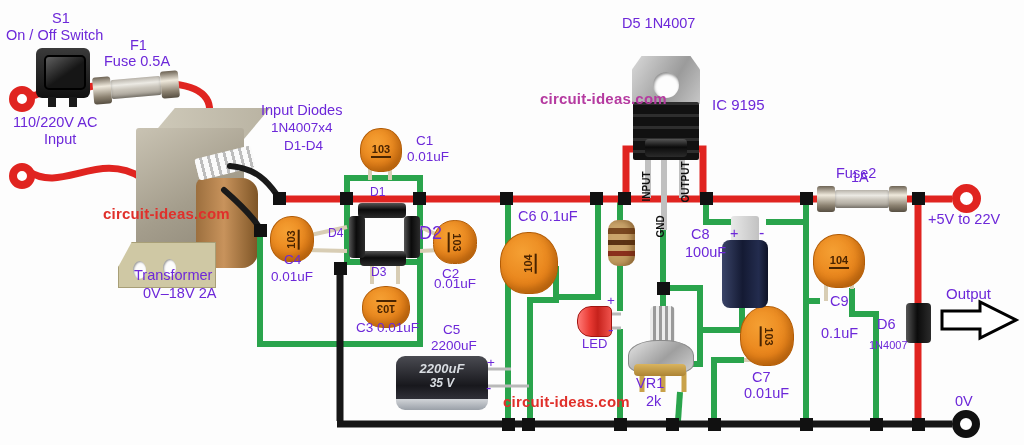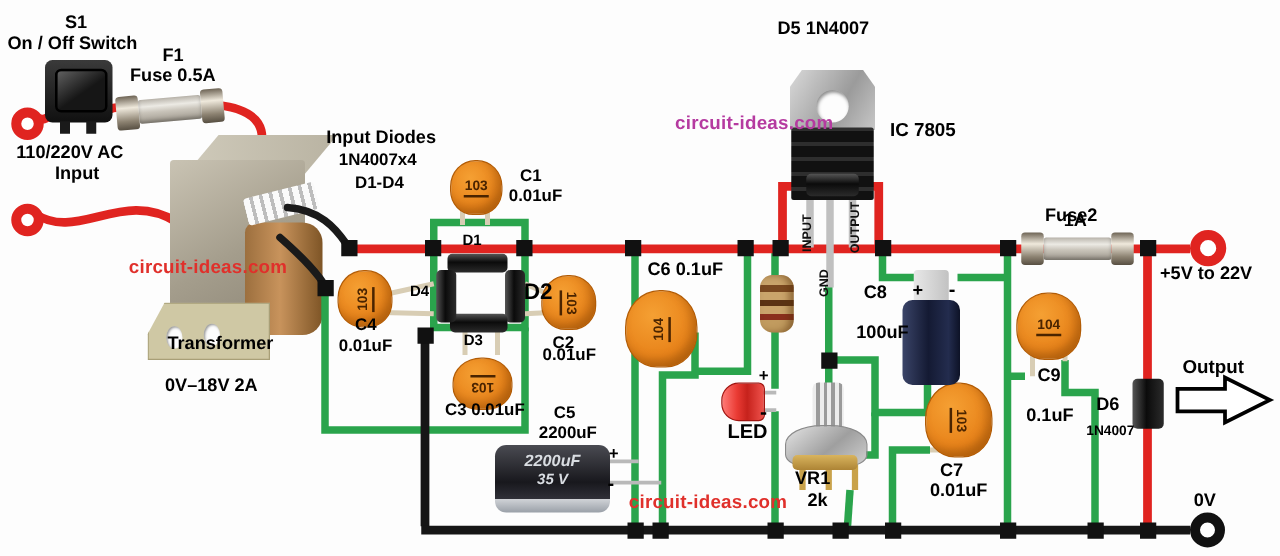--- a/index.html
+++ b/index.html
@@ -3,21 +3,21 @@
 <meta charset="utf-8">
 <style>
   html,body{margin:0;padding:0;background:#fff;}
   #stage{position:relative;width:1024px;height:445px;background:#fdfdfd;overflow:hidden;
          font-family:"Liberation Sans",sans-serif;}
   #stage svg{position:absolute;left:0;top:0;}
   #wires-under{z-index:1;}
   .tr-part{position:absolute;z-index:2;}
   #wires-main{z-index:3;}
   .comp{position:absolute;z-index:4;}
-  .lbl{position:absolute;z-index:5;font-weight:bold;font-size:13.5px;color:#000000;
+  .lbl{position:absolute;z-index:5;font-weight:normal;font-size:13.5px;color:#6d28d9;
        white-space:nowrap;line-height:1.1;}
   .big{font-size:14.5px;}
   .wm{position:absolute;z-index:5;font-weight:bold;font-size:15px;letter-spacing:.2px;white-space:nowrap;}
   .vlbl{position:absolute;z-index:5;font-weight:bold;font-size:10px;color:#111;white-space:nowrap;
         transform:rotate(-90deg);transform-origin:center;}
   
   .cap{position:absolute;z-index:4;display:flex;align-items:center;justify-content:center;
        background:radial-gradient(circle at 38% 32%,#f5a033,#e8831a 62%,#c86a0c);
        border:1px solid #b25c06;border-radius:48% 48% 44% 44%;
        box-shadow:inset -4px -5px 8px rgba(110,55,0,.35);}
@@ -273,21 +273,21 @@
   <div class="lbl big" style="left:130px;top:38px;">F1</div>
   <div class="lbl big" style="left:104px;top:54px;">Fuse 0.5A</div>
   <div class="lbl big" style="left:13px;top:115px;">110/220V AC</div>
   <div class="lbl big" style="left:44px;top:132px;">Input</div>
 
   <div class="wm" style="left:103px;top:205px;color:#e0302b;">circuit-ideas.com</div>
   <div class="wm" style="left:540px;top:90px;color:#b53aa0;">circuit-ideas.com</div>
   <div class="wm" style="left:503px;top:393px;color:#e0302b;">circuit-ideas.com</div>
 
   <div class="lbl big" style="left:134px;top:268px;">Transformer</div>
-  <div class="lbl big" style="left:132px;top:286px;margin-top:16px;">0V–18V 2A</div>
+  <div class="lbl big" style="left:143px;top:286px;">0V–18V 2A</div>
 
   <div class="lbl big" style="left:261px;top:103px;">Input Diodes</div>
   <div class="lbl" style="left:271px;top:121px;">1N4007x4</div>
   <div class="lbl" style="left:284px;top:139px;">D1-D4</div>
   <div class="lbl" style="left:370px;top:186px;font-size:12px;">D1</div>
   <div class="lbl" style="left:419px;top:224px;font-size:18px;">D2</div>
   <div class="lbl" style="left:371px;top:266px;font-size:12px;">D3</div>
   <div class="lbl" style="left:328px;top:227px;font-size:12px;">D4</div>
 
   <div class="lbl" style="left:416px;top:134px;">C1</div>
@@ -298,35 +298,35 @@
   <div class="lbl" style="left:284px;top:253px;">C4</div>
   <div class="lbl" style="left:271px;top:270px;">0.01uF</div>
   <div class="lbl" style="left:443px;top:323px;">C5</div>
   <div class="lbl" style="left:431px;top:339px;">2200uF</div>
   <div class="lbl" style="left:487px;top:356px;">+</div>
   <div class="lbl" style="left:486px;top:379px;font-size:16px;">-</div>
   <div class="lbl big" style="left:518px;top:209px;">C6 0.1uF</div>
   <div class="lbl big" style="left:752px;top:370px;">C7</div>
   <div class="lbl big" style="left:744px;top:386px;">0.01uF</div>
   <div class="lbl big" style="left:691px;top:227px;">C8</div>
-  <div class="lbl big" style="left:685px;top:259px;">100uF</div>
+  <div class="lbl big" style="left:685px;top:245px;">100uF</div>
   <div class="lbl big" style="left:730px;top:226px;">+</div>
   <div class="lbl" style="left:759px;top:224px;font-size:16px;">-</div>
   <div class="lbl big" style="left:830px;top:294px;">C9</div>
   <div class="lbl big" style="left:821px;top:326px;">0.1uF</div>
 
   <div class="lbl big" style="left:622px;top:16px;">D5 1N4007</div>
-  <div class="lbl" style="left:712px;top:97px;font-size:15px;">IC 7805</div>
+  <div class="lbl" style="left:712px;top:97px;font-size:15px;">IC 9195</div>
   <div class="vlbl" style="left:618px;top:168px;width:56px;">INPUT</div>
   <div class="vlbl" style="left:636px;top:208px;width:48px;">GND</div>
   <div class="vlbl" style="left:654px;top:166px;width:62px;">OUTPUT</div>
 
   <div class="lbl" style="left:607px;top:294px;">+</div>
   <div class="lbl" style="left:608px;top:321px;font-size:17px;">-</div>
-  <div class="lbl" style="left:582px;top:337px;font-size:16px;">LED</div>
+  <div class="lbl" style="left:582px;top:337px;font-size:13px;">LED</div>
   <div class="lbl big" style="left:636px;top:376px;">VR1</div>
   <div class="lbl big" style="left:646px;top:394px;">2k</div>
 
   <div class="lbl big" style="left:836px;top:166px;">Fuse2</div>
   <div class="lbl big" style="left:851px;top:170px;">1A</div>
   <div class="lbl big" style="left:928px;top:212px;">+5V to 22V</div>
   <div class="lbl big" style="left:877px;top:317px;">D6</div>
   <div class="lbl" style="left:869px;top:339px;font-size:11px;">1N4007</div>
   <div class="lbl" style="left:946px;top:286px;font-size:15px;">Output</div>
   <div class="lbl big" style="left:955px;top:394px;">0V</div>

